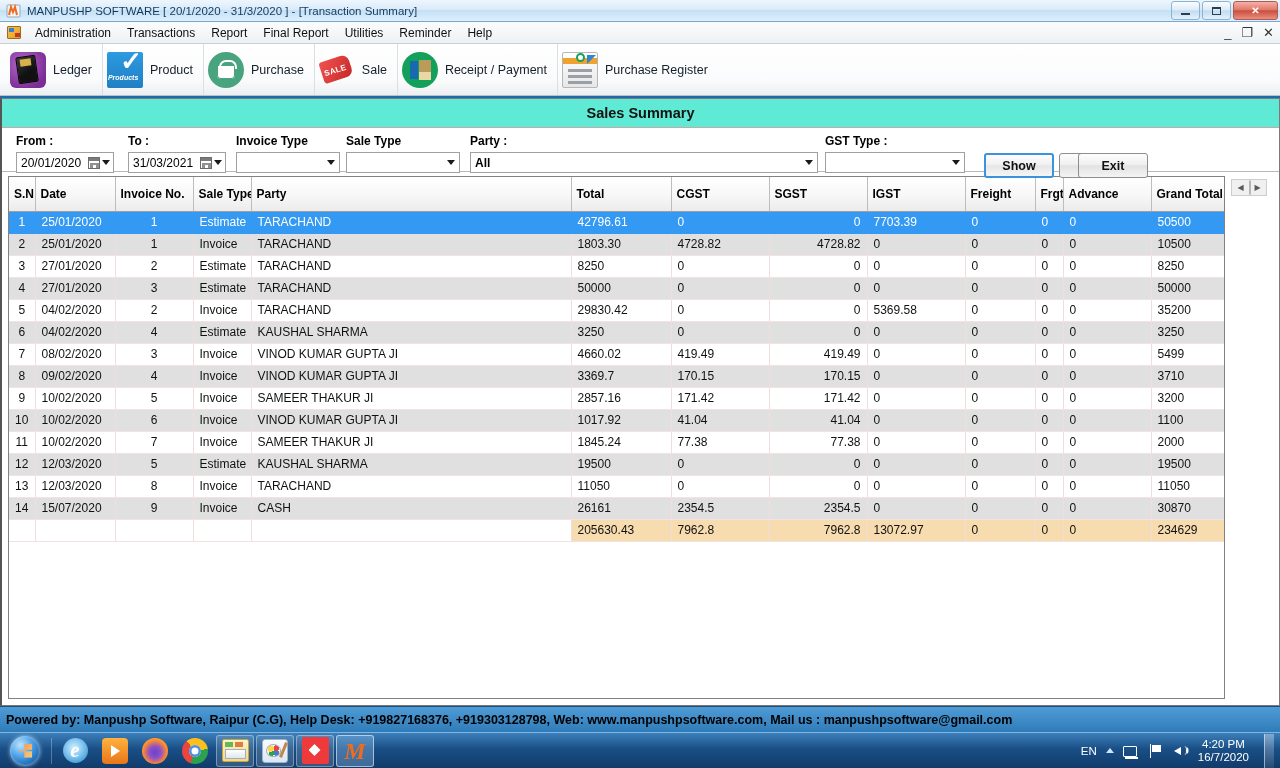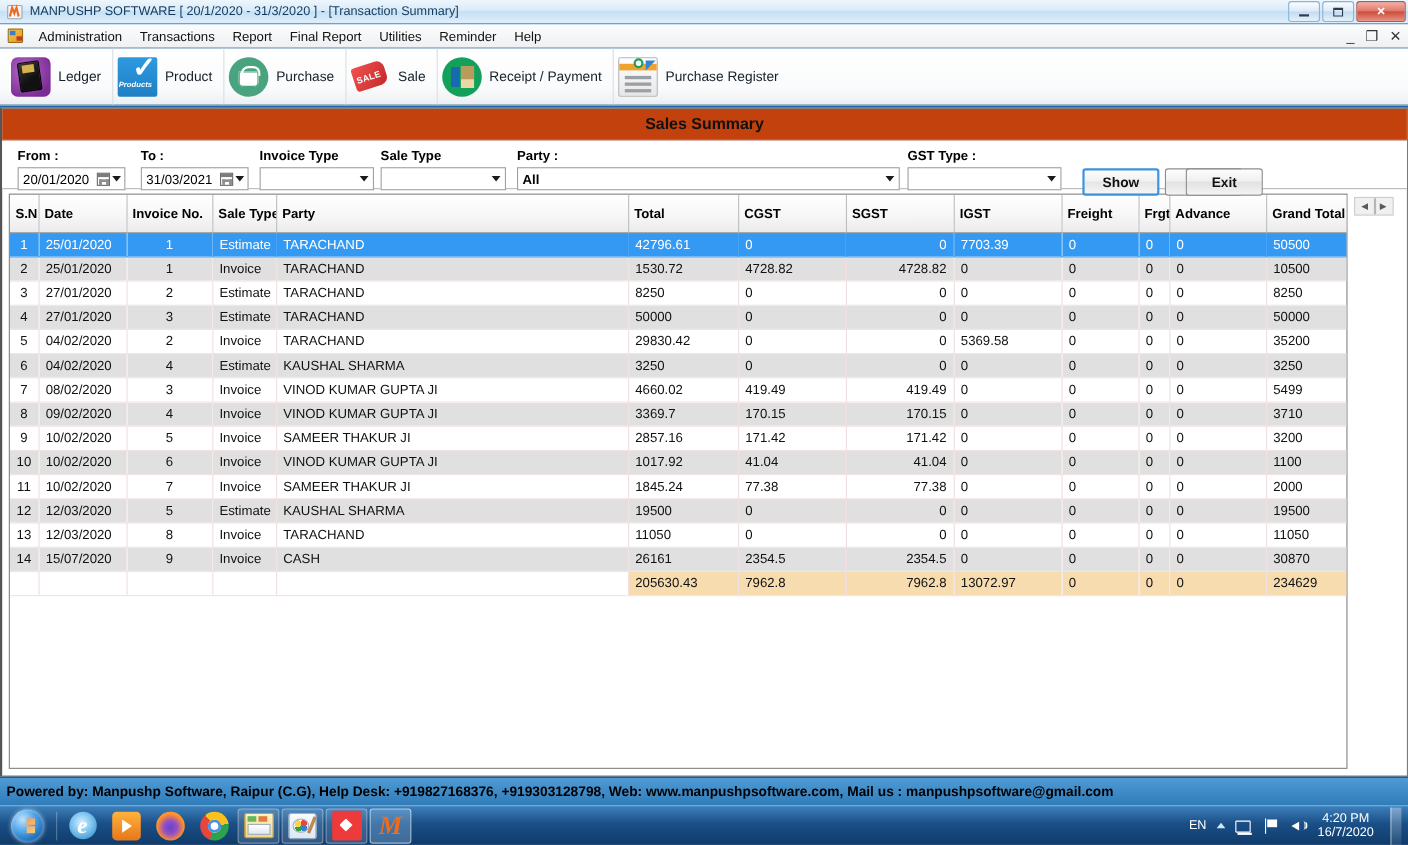--- a/index.html
+++ b/index.html
@@ -176,21 +176,21 @@
   
   #child {
     position: absolute; left: 0; top: 98px; width: 1280px; height: 608px;
     background: #fff;
     border: 1px solid #7a7a7a;
     border-left: 2px solid #555;
     display: flex; flex-direction: column;
   }
   #child-title {
     height: 29px; flex: none;
-    background: #c2410c;
+    background: #5eead4;
     border-bottom: 1px solid #c9a9a5;
     display: flex; align-items: center; justify-content: center;
     font-size: 14.5px; font-weight: bold; color: #111;
   }
   #filterbar {
     flex: none;
     border-bottom: 1px solid #b9b9b9;
     background: #fff;
     padding: 8px 10px 10px 10px;
     position: relative;
@@ -577,21 +577,21 @@
               <td>0</td>
               <td>0</td>
               <td>50500</td>
             </tr>
             <tr class="alt">
               <td class="c">2</td>
               <td>25/01/2020</td>
               <td class="c">1</td>
               <td>Invoice</td>
               <td>TARACHAND</td>
-              <td>1530.72</td>
+              <td>1803.30</td>
               <td>4728.82</td>
               <td class="r">4728.82</td>
               <td>0</td>
               <td>0</td>
               <td>0</td>
               <td>0</td>
               <td>10500</td>
             </tr>
             <tr>
               <td class="c">3</td>

